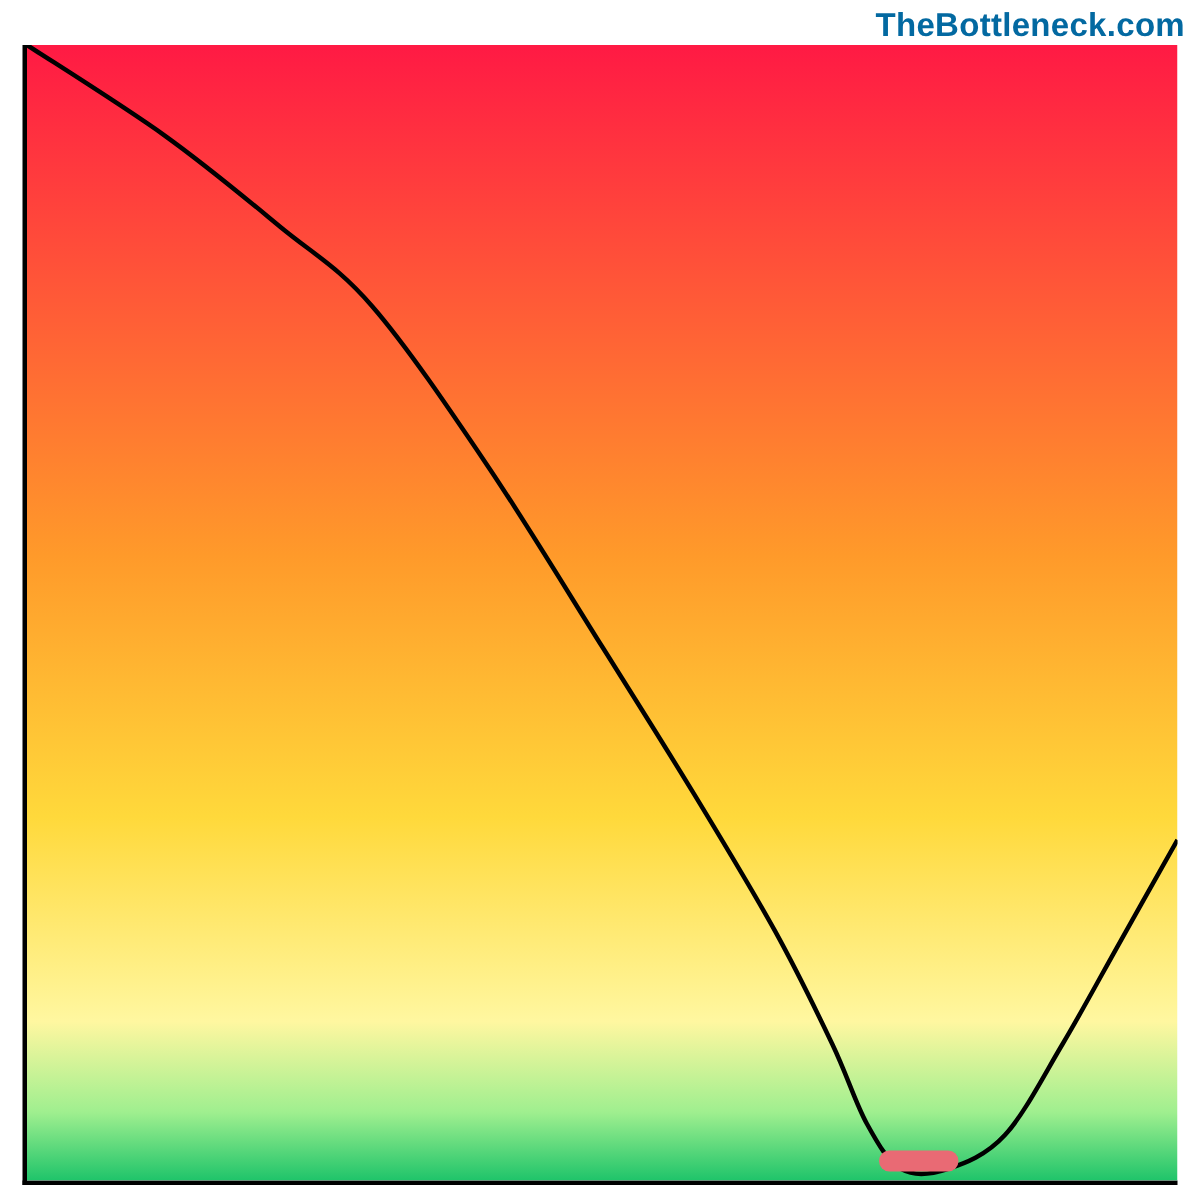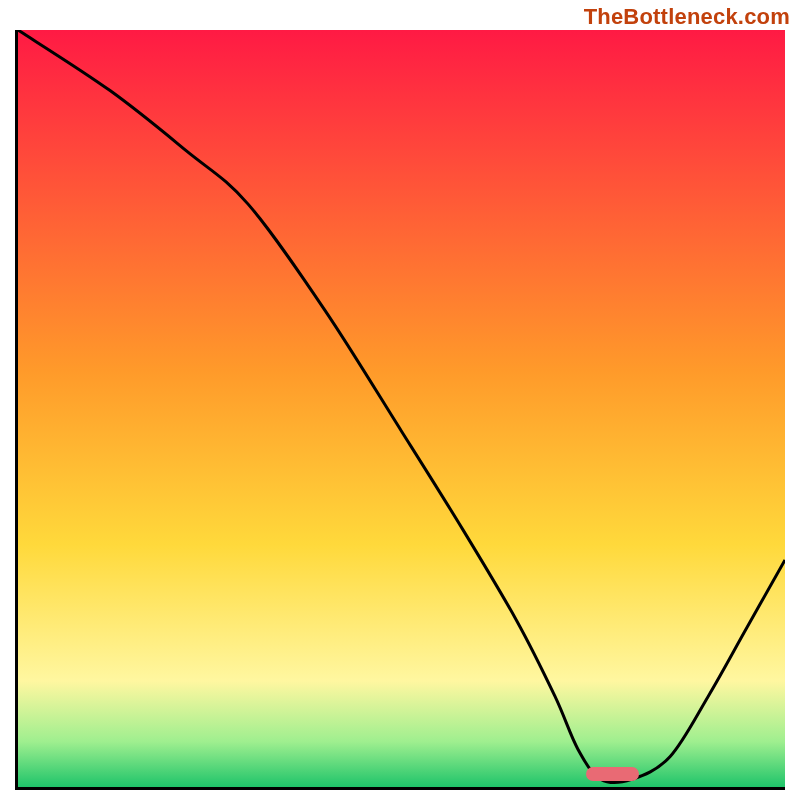--- a/index.html
+++ b/index.html
@@ -14,21 +14,21 @@
     position: relative;
     width: 800px;
     height: 800px;
   }
   .watermark {
     position: absolute;
     top: 4px;
     right: 10px;
     font-size: 22px;
     font-weight: 600;
-    color: #c2410c;
+    color: #0369a1;
     letter-spacing: 0.2px;
   }
   .plot {
     position: absolute;
     left: 15px;
     top: 30px;
     width: 770px;
     height: 760px;
     border-left: 3px solid #000;
     border-bottom: 3px solid #000;

